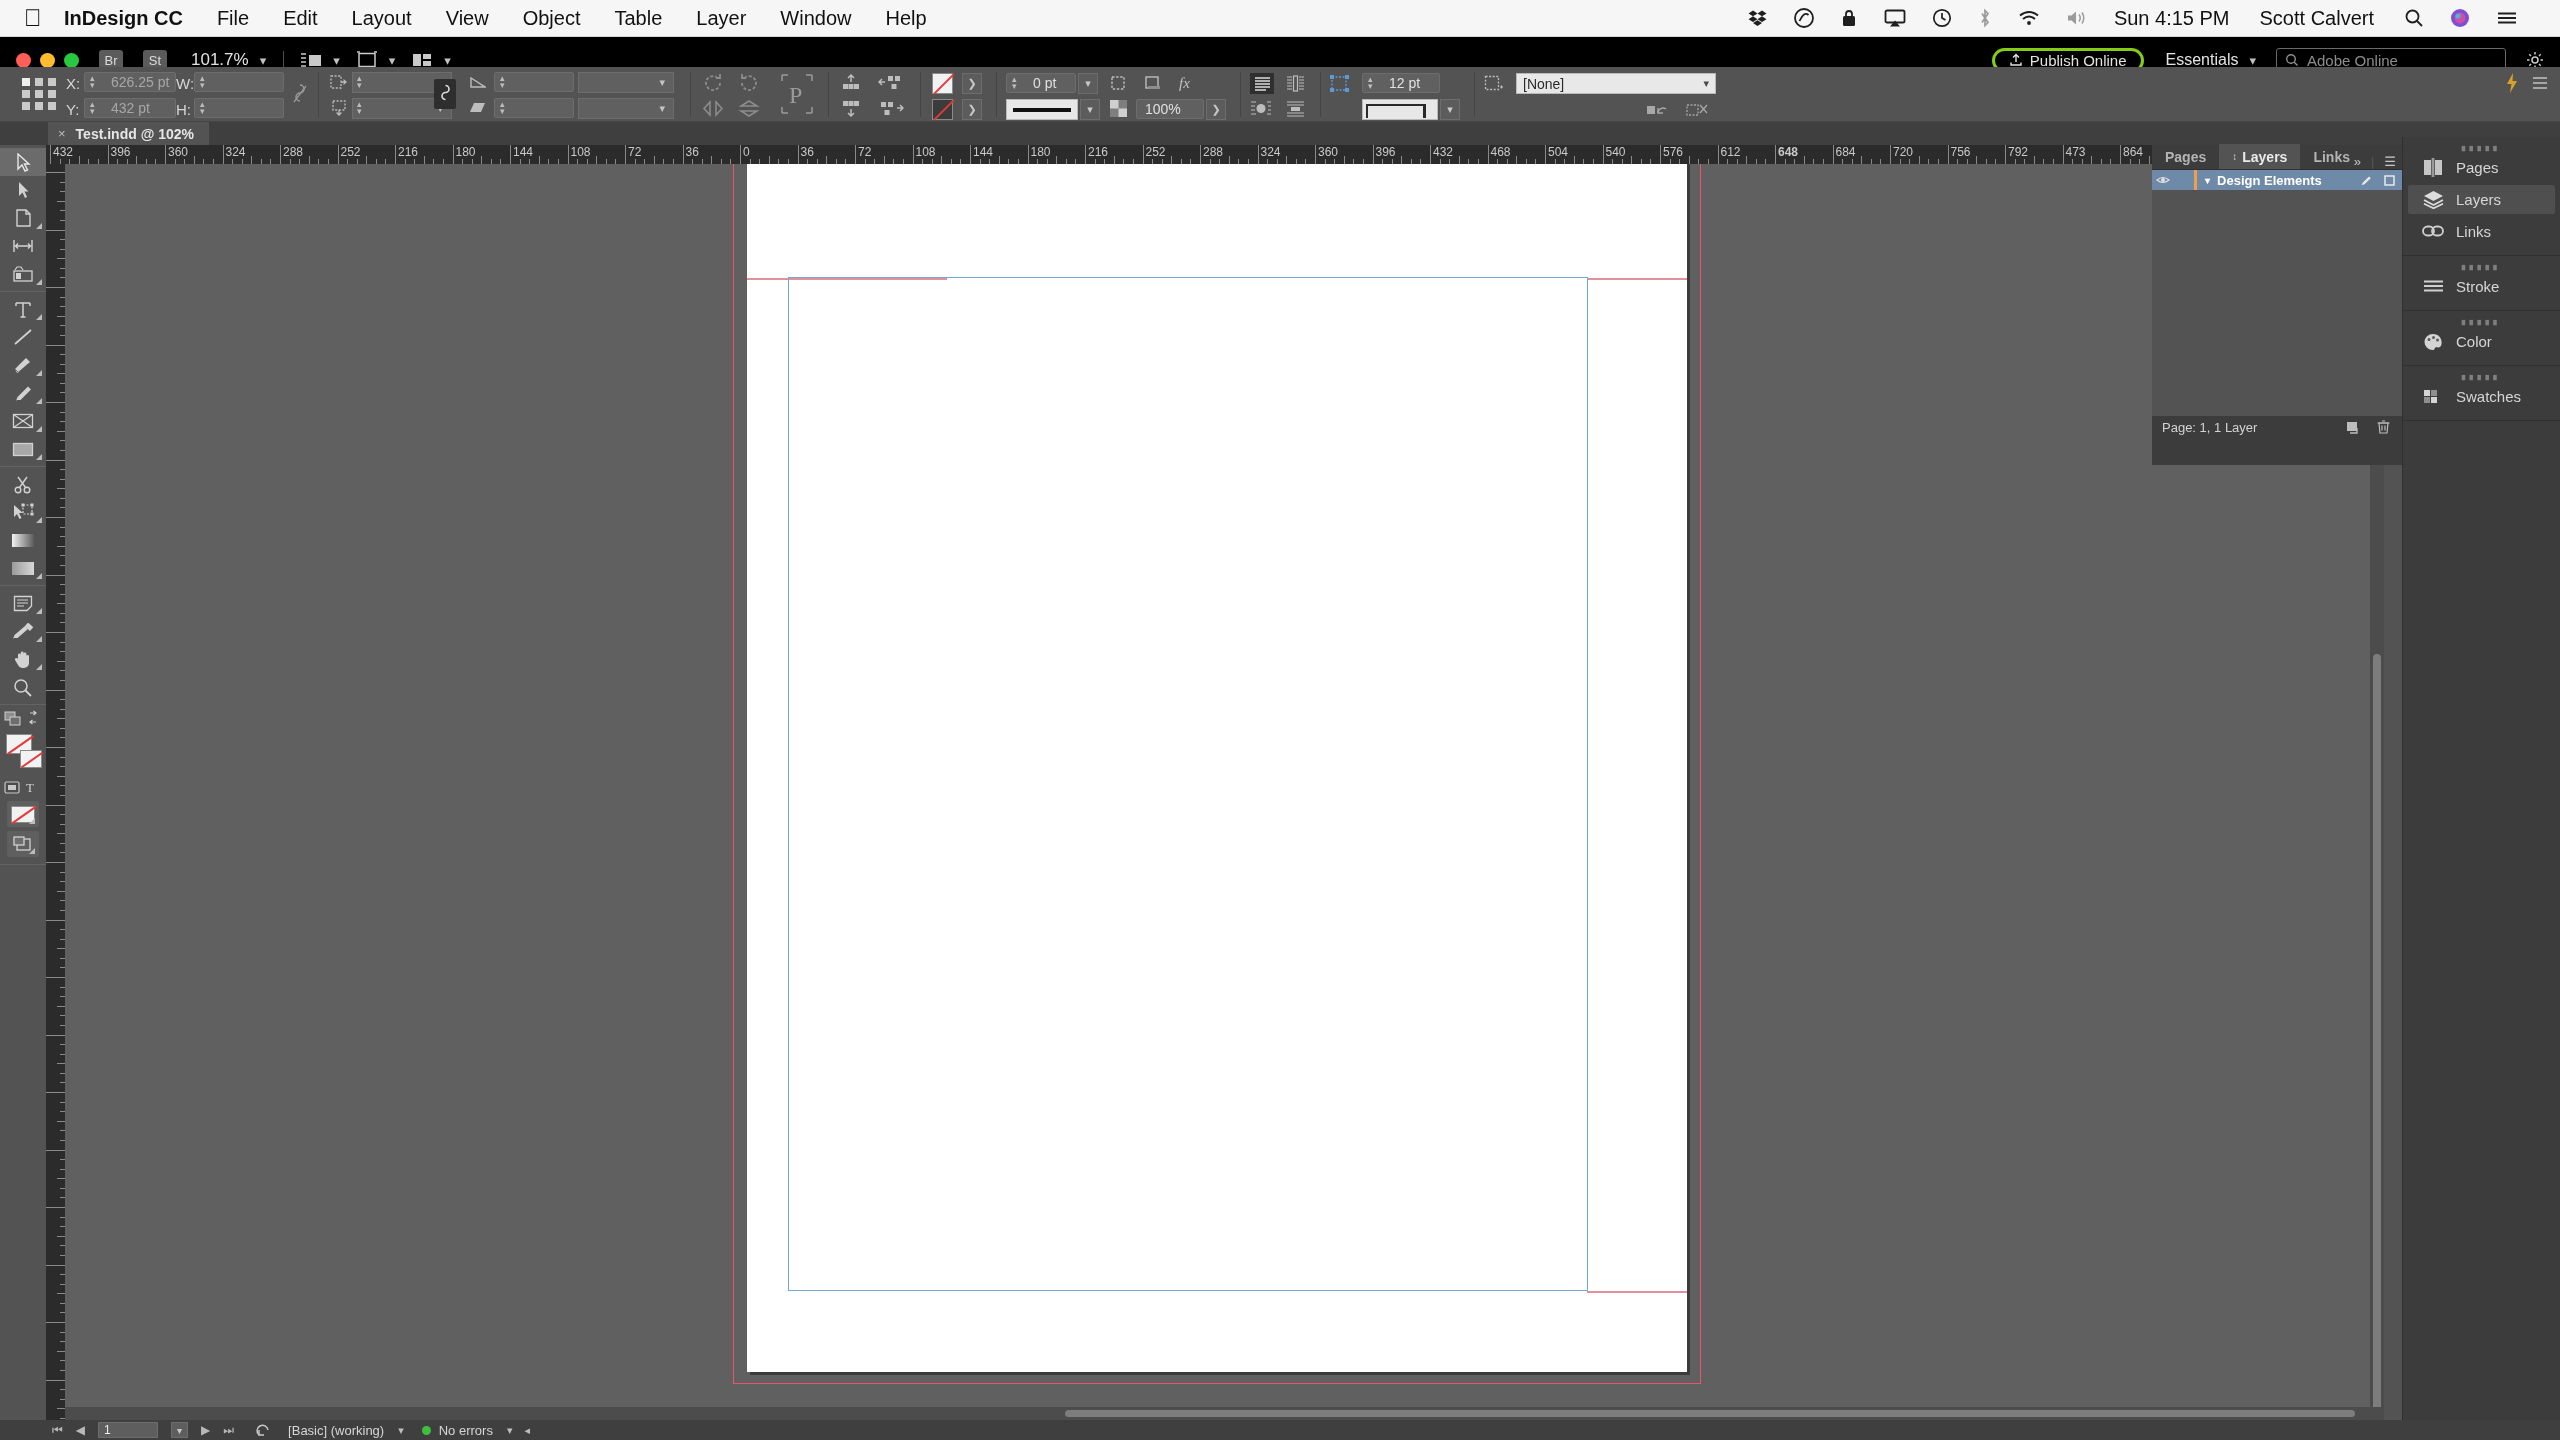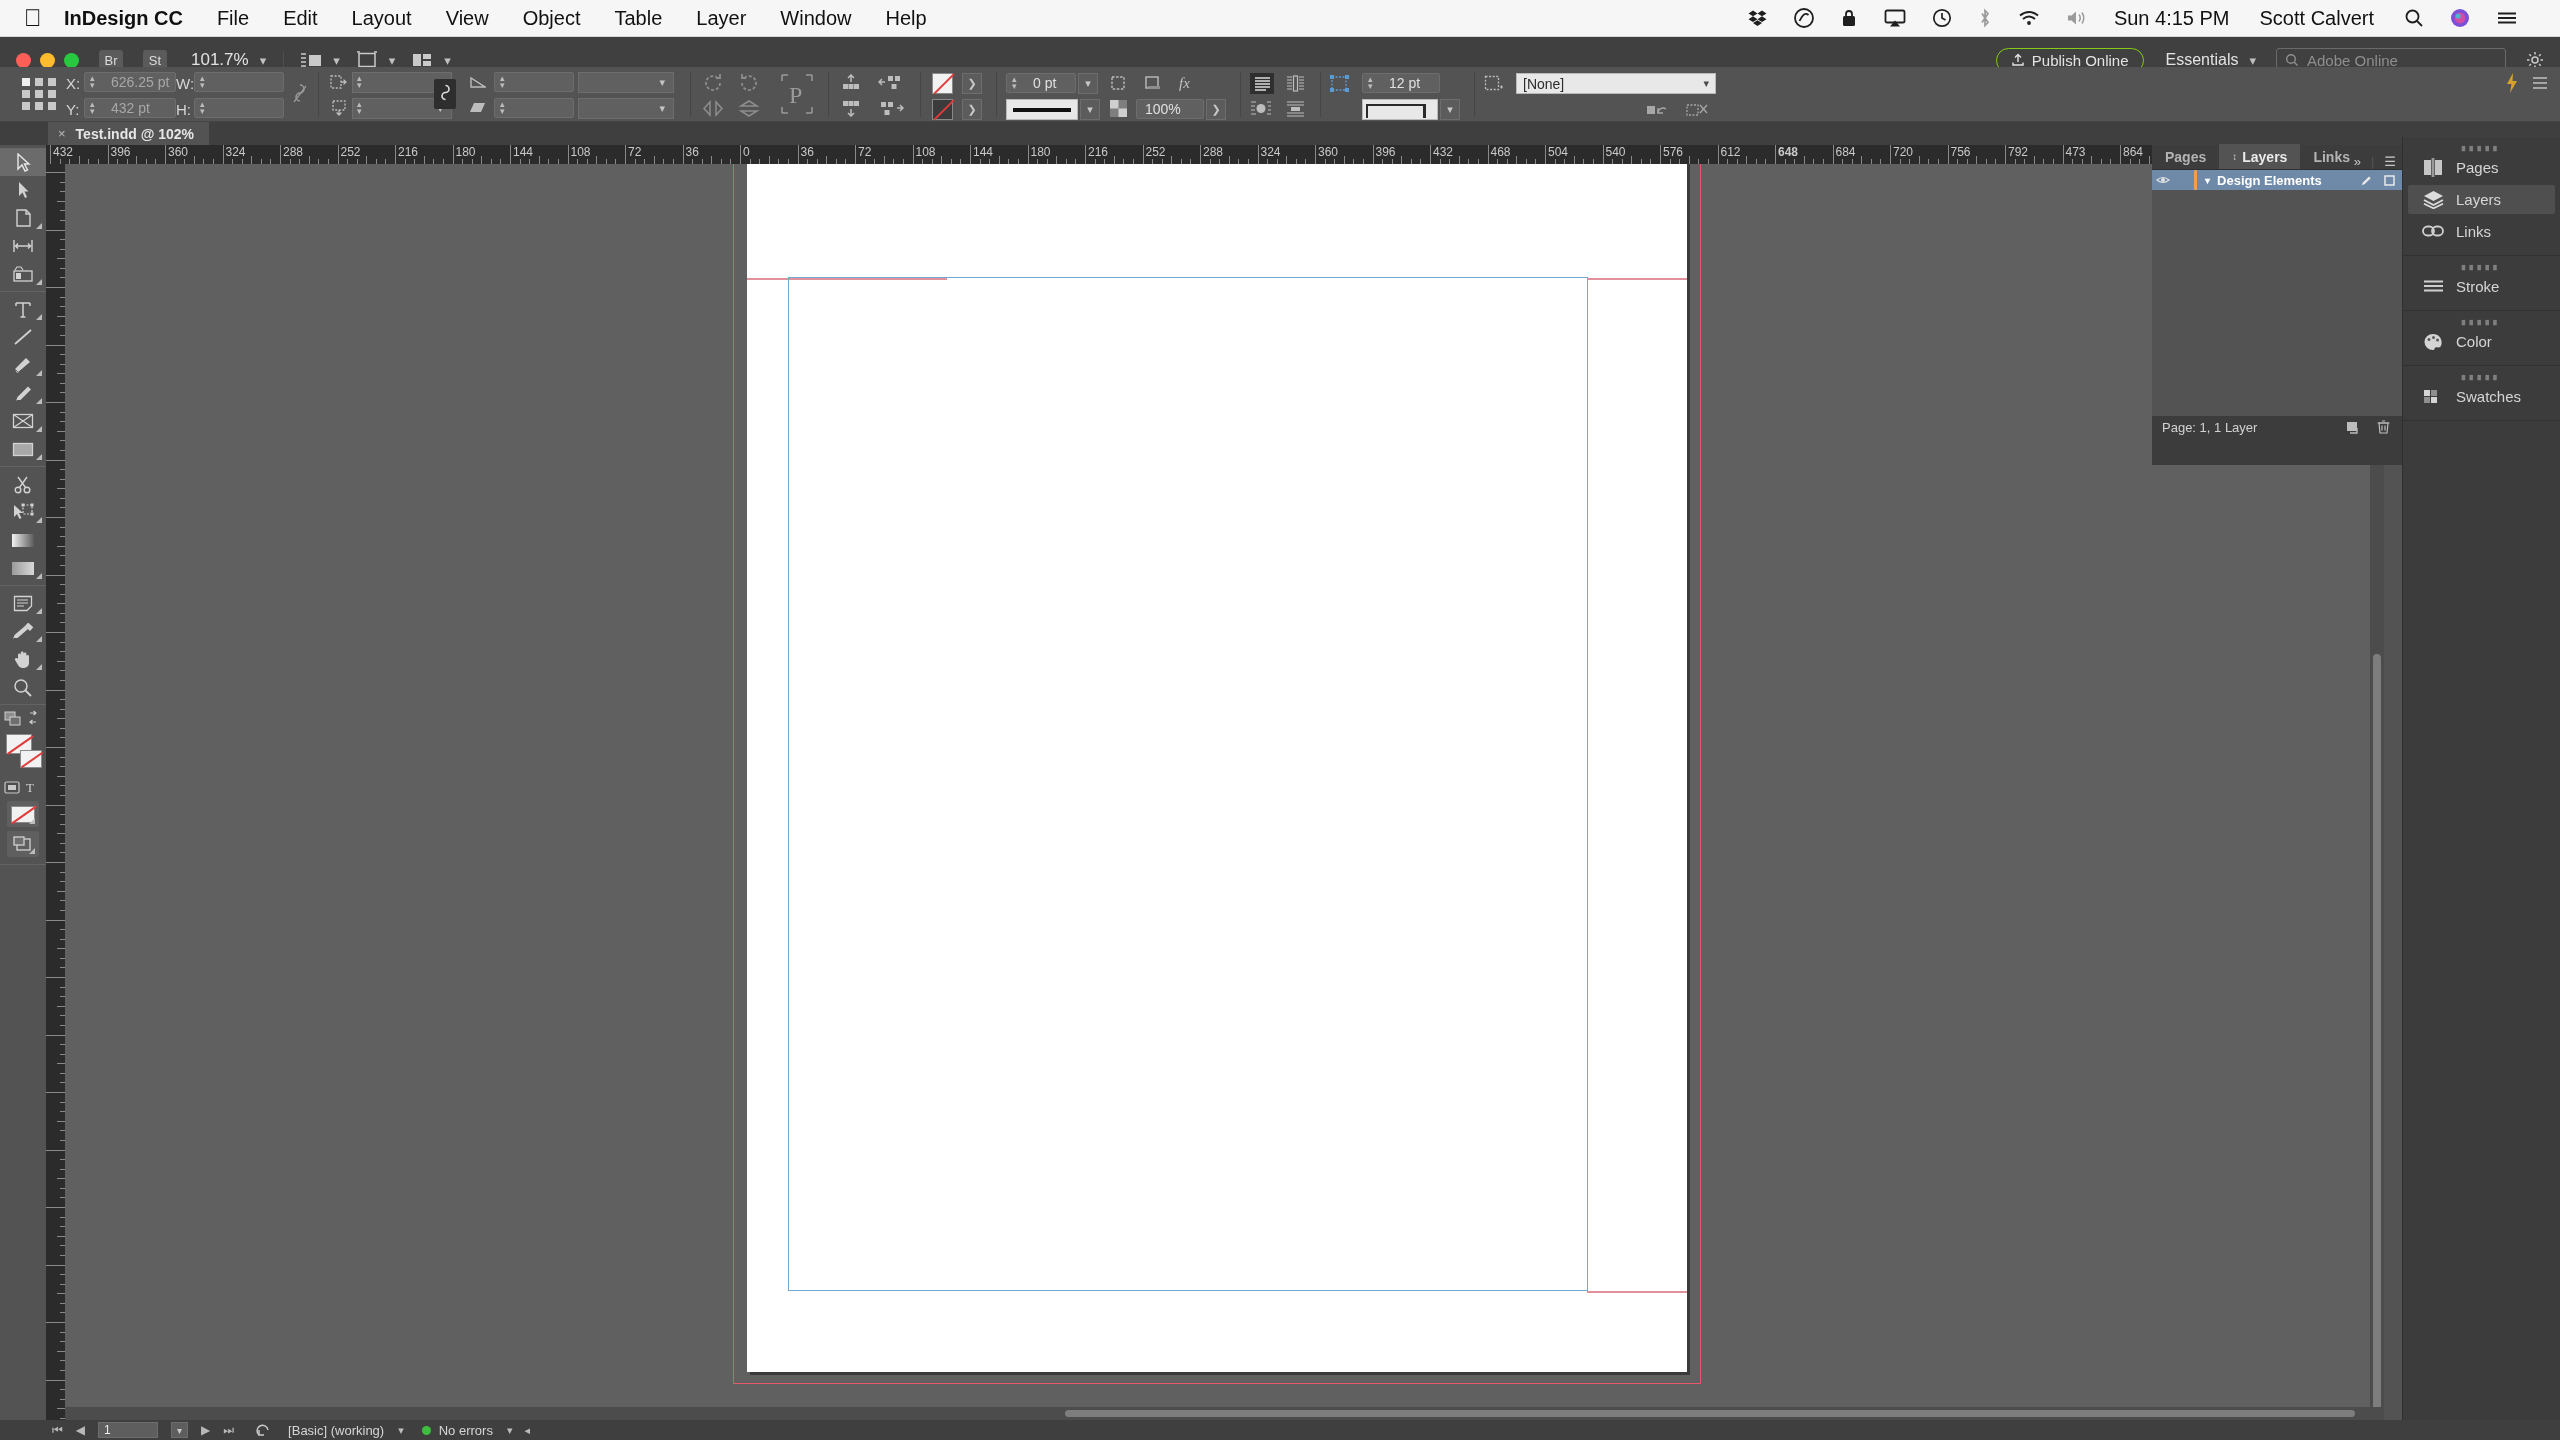--- a/index.html
+++ b/index.html
@@ -21,41 +21,41 @@
   .macbar .mi{ margin-right:34px; white-space:nowrap; }
   .macbar .mi.app{ font-weight:bold; }
   .macbar .spacer{ flex:1; }
   .macbar .sysicon{ margin-right:26px; display:flex; align-items:center; }
   .macbar .systext{ margin-right:30px; white-space:nowrap; }
   .macbar .lastpad{ width:16px; }
 
   
   .appbar{
     position:absolute; top:37px; left:0; width:2560px; height:46px;
-    background:#404040; display:flex; align-items:center;
+    background:#000000; display:flex; align-items:center;
     color:#d4d4d4; font-size:16px;
   }
   .lights{ display:flex; gap:9px; margin-left:16px; }
   .lights i{ width:15px; height:15px; border-radius:50%; display:block; }
   .l-red{ background:#ff5f57; } .l-yel{ background:#febc2e; } .l-grn{ background:#28c840; }
   .appbar .sq{
     width:24px;height:21px;background:#5b5b5b;border-radius:3px;color:#dcdcdc;
     font-size:13px;display:flex;align-items:center;justify-content:center;margin-left:20px;
   }
   .zoomval{ margin-left:24px; color:#e2e2e2; font-size:17px; }
   .chev{ font-size:13px; color:#c0c0c0; margin-left:11px; }
   .vdiv{ width:1px;height:19px;background:#4f4f4f;margin-left:17px; }
   .viewicon{ margin-left:16px; display:flex; align-items:center; }
   .apptitle{
     position:absolute; left:0; right:0; text-align:center;
     font-size:17px; color:#d8d8d8; pointer-events:none;
   }
   .appbar-right{ position:absolute; right:10px; display:flex; align-items:center; }
   .pub{
-    border:1px solid #84cc16; border-radius:13px; height:25px; padding:0 14px;
+    border:3px solid #84cc16; border-radius:13px; height:25px; padding:0 14px;
     display:flex; align-items:center; gap:7px; color:#e3e3e3; font-size:15px;
   }
   .essen{ margin-left:22px; display:flex; align-items:center; gap:11px; color:#e3e3e3; font-size:16px; }
   .stock{
     margin-left:20px; width:230px; height:24px; border:1px solid #6a6a6a; border-radius:3px;
     display:flex; align-items:center; gap:8px; padding:0 8px; color:#8e8e8e; font-size:15px;
   }
   .gear{ margin-left:20px; margin-right:6px; }
 
   

